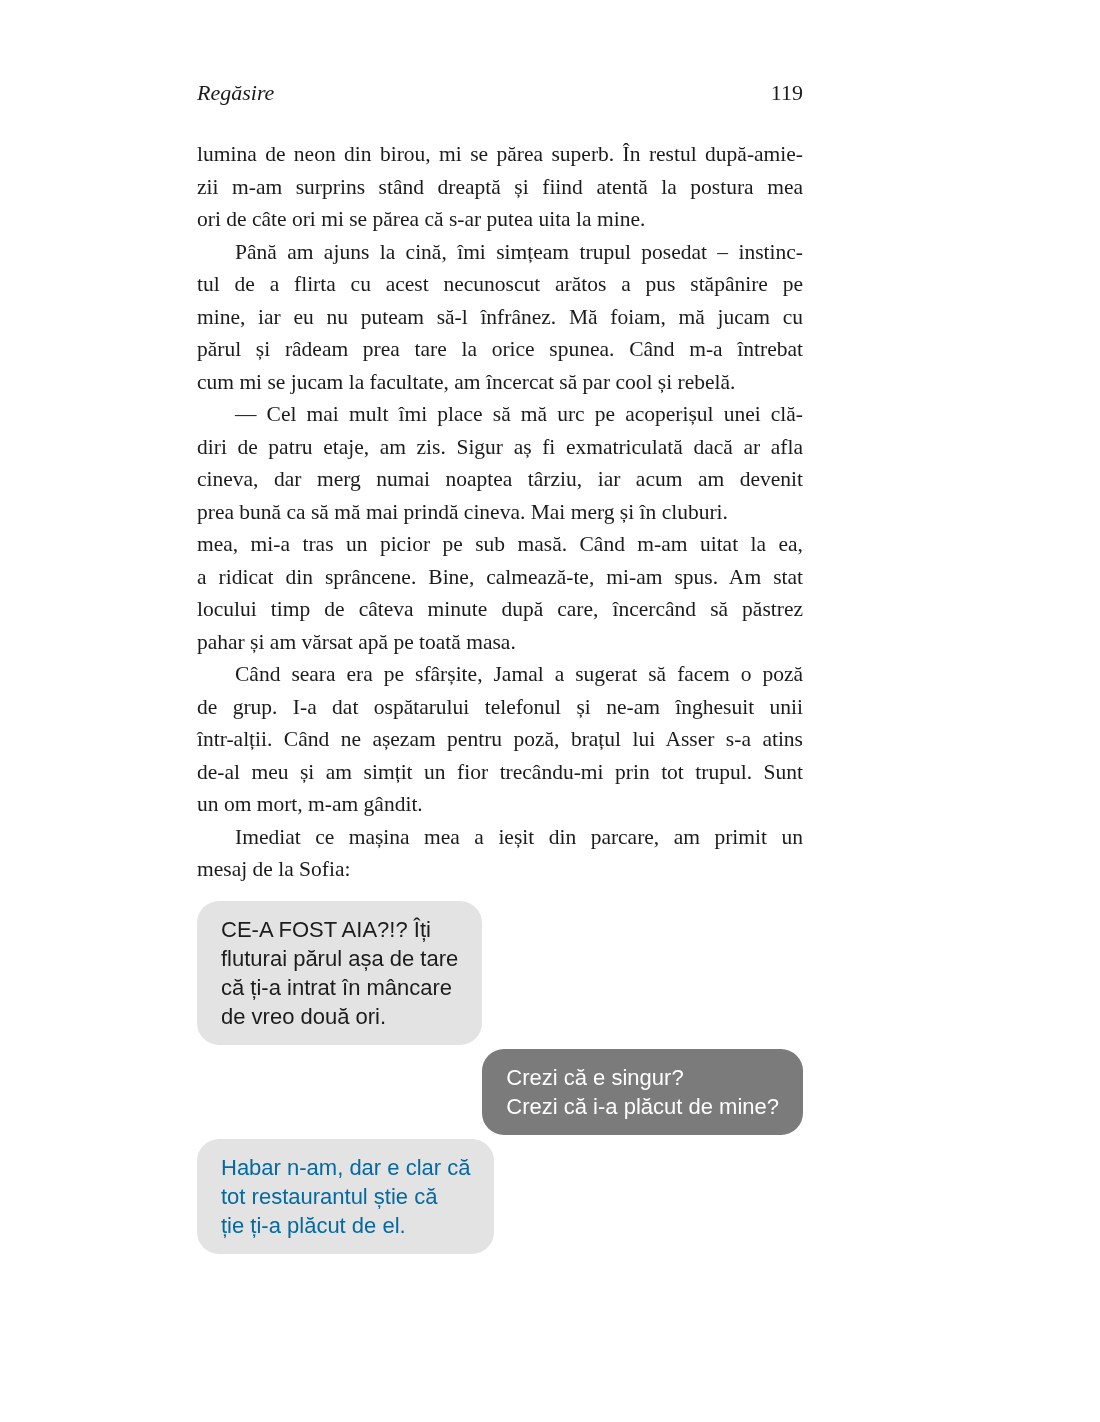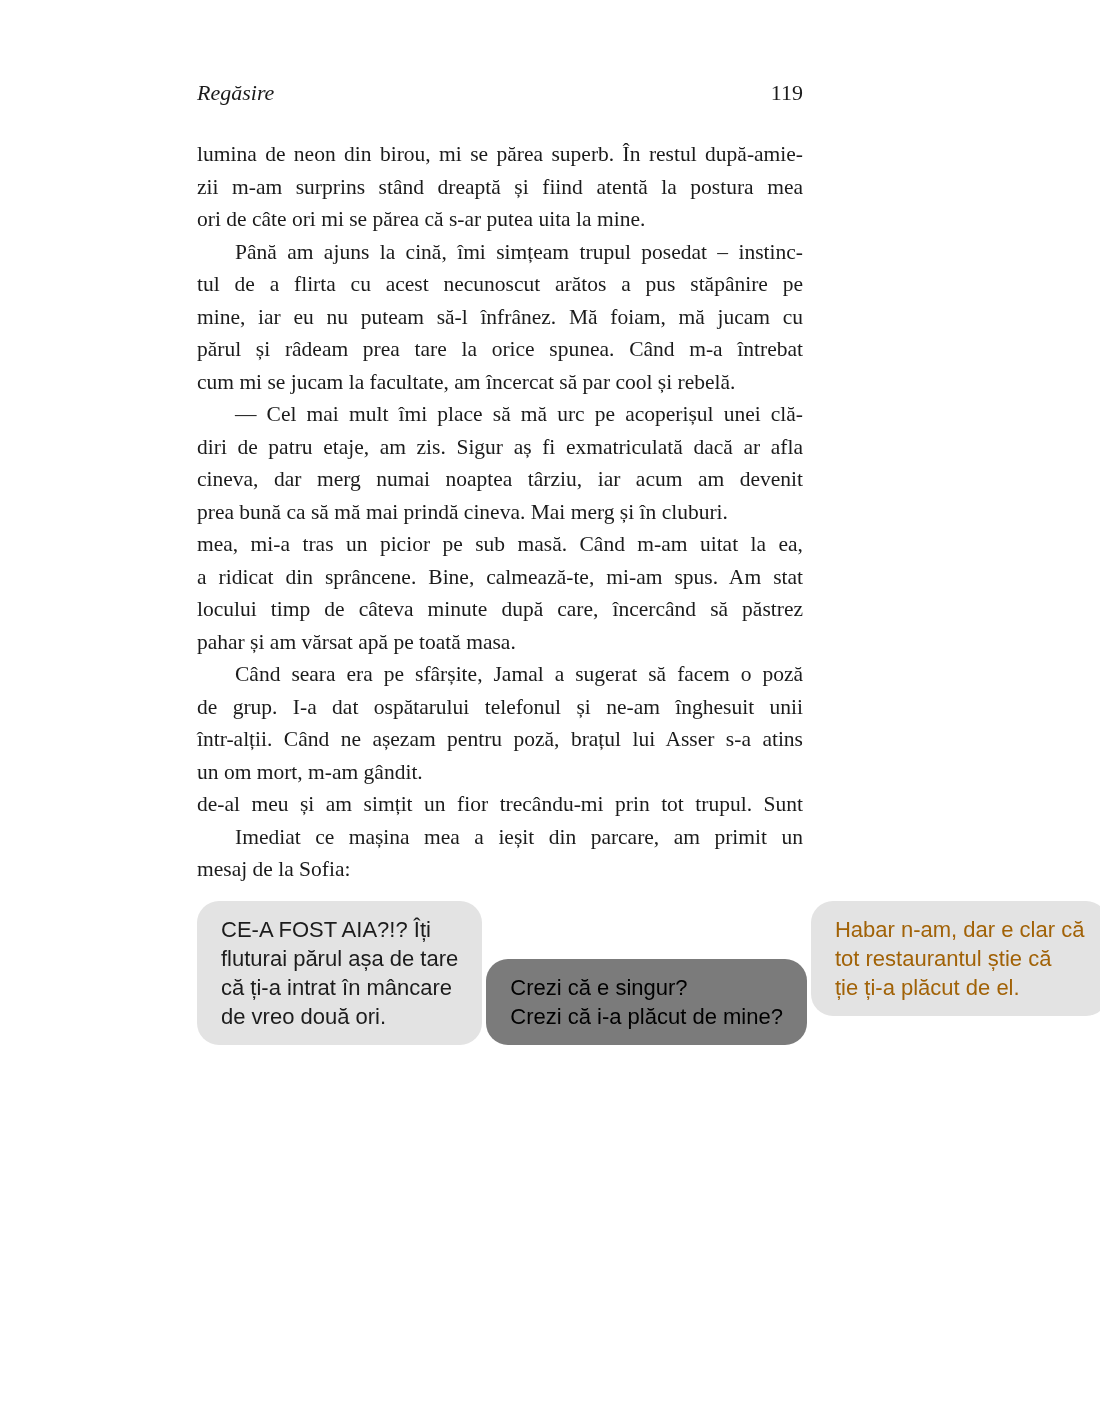--- a/index.html
+++ b/index.html
@@ -44,21 +44,21 @@
     text-align-last: left;
   }
   .line.indent {
     text-indent: 38px;
   }
   .em { }
 
   .chat-thread {
     margin-top: 15px;
     display: flex;
-    flex-direction: row;
+    flex-direction: column;
     gap: 4px;
     font-family: "Liberation Sans", sans-serif;
     font-size: 22px;
     line-height: 29px;
   }
   .bubble {
     border-radius: 22px;
     padding: 14px 24px;
     width: fit-content;
   }
@@ -101,39 +101,39 @@
       <div class="paragraph">
         <div class="line"><span>mea, mi-a tras un picior pe sub masă. Când m-am uitat la ea,</span></div>
         <div class="line"><span>a ridicat din sprâncene. </span><span class="em">Bine, calmează-te</span><span>, mi-am spus. Am stat</span></div>
         <div class="line"><span>locului timp de câteva minute după care, încercând să păstrez</span></div>
         <div class="line last"><span>pahar și am vărsat apă pe toată masa.</span></div>
       </div>
       <div class="paragraph">
         <div class="line indent"><span>Când seara era pe sfârșite, Jamal a sugerat să facem o poză</span></div>
         <div class="line"><span>de grup. I-a dat ospătarului telefonul și ne-am înghesuit unii</span></div>
         <div class="line"><span>într-alții. Când ne așezam pentru poză, brațul lui Asser s-a atins</span></div>
+        <div class="line"><span>de-al meu și am simțit un fior trecându-mi prin tot trupul. </span><span class="em">Sunt</span></div>
         <div class="line last"><span class="em">un om mort</span><span>, m-am gândit.</span></div>
-        <div class="line"><span>de-al meu și am simțit un fior trecându-mi prin tot trupul. </span><span class="em">Sunt</span></div>
       </div>
       <div class="paragraph">
         <div class="line indent"><span>Imediat ce mașina mea a ieșit din parcare, am primit un</span></div>
         <div class="line last"><span>mesaj de la Sofia:</span></div>
       </div>
     </div>
 
   <div class="chat-thread" id="chat-thread">
       <div class="bubble left" style="background: rgb(227, 227, 227); color: rgb(28, 28, 28);">
         <div class="bline">CE-A FOST AIA?!? Îți</div>
         <div class="bline">fluturai părul așa de tare</div>
         <div class="bline">că ți-a intrat în mâncare</div>
         <div class="bline">de vreo două ori.</div>
       </div>
-      <div class="bubble right" style="background: rgb(123, 123, 123); color: #000000;">
+      <div class="bubble right" style="background: rgb(123, 123, 123); color: #ffffff;">
         <div class="bline">Crezi că e singur?</div>
         <div class="bline">Crezi că i-a plăcut de mine?</div>
       </div>
-      <div class="bubble left" style="background: rgb(227, 227, 227); color: #a16207;">
+      <div class="bubble left" style="background: rgb(227, 227, 227); color: #0369a1;">
         <div class="bline">Habar n-am, dar e clar că</div>
         <div class="bline">tot restaurantul știe că</div>
         <div class="bline">ție ți-a plăcut de el.</div>
       </div>
     </div>
 </div>
 
 </body></html>

